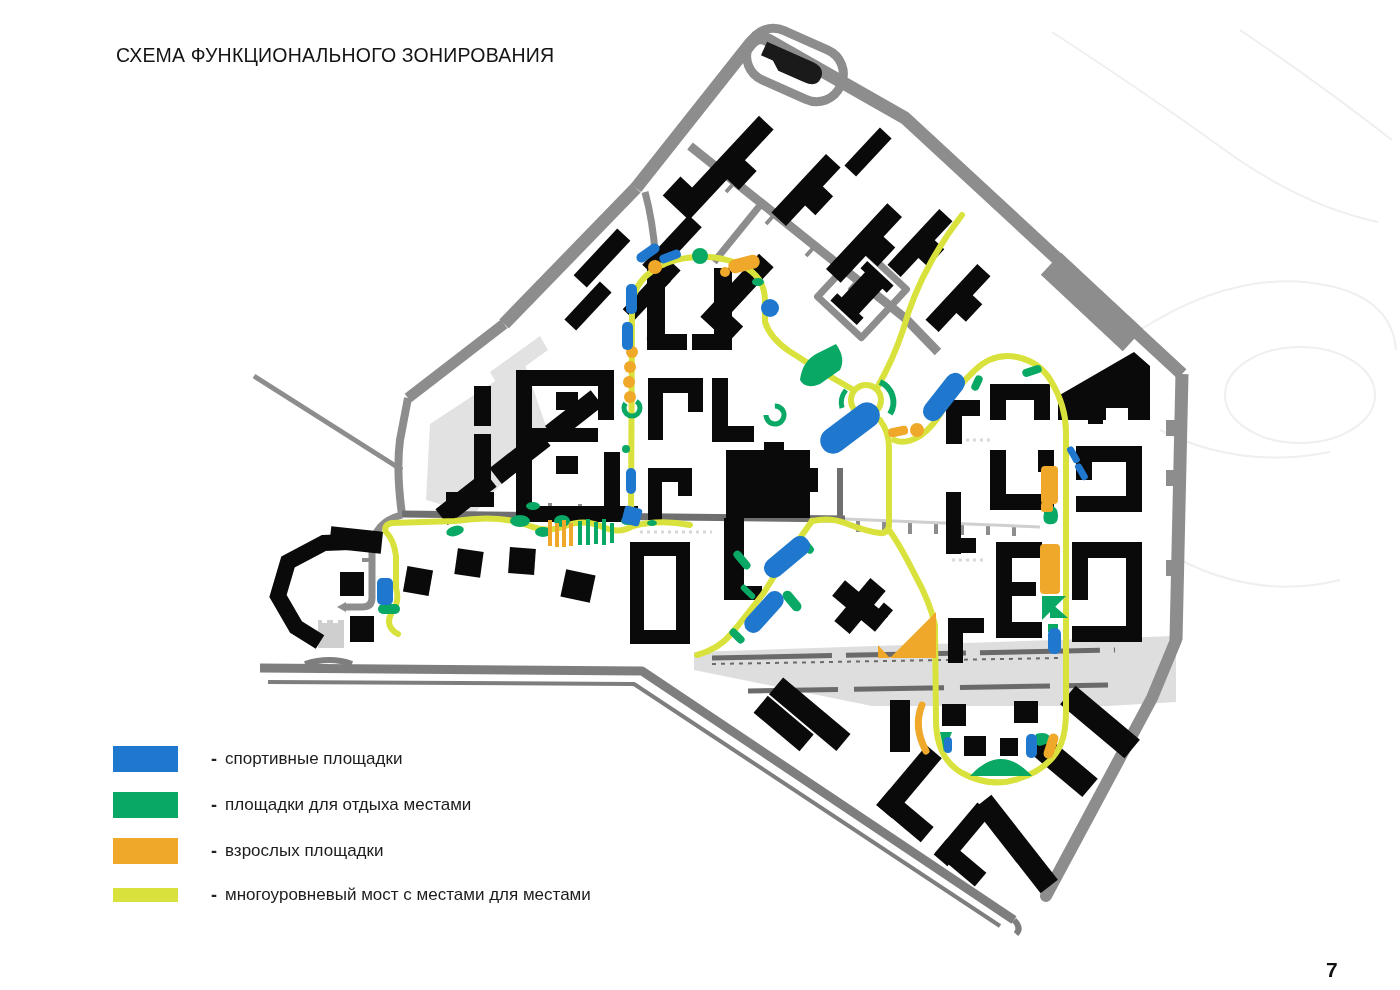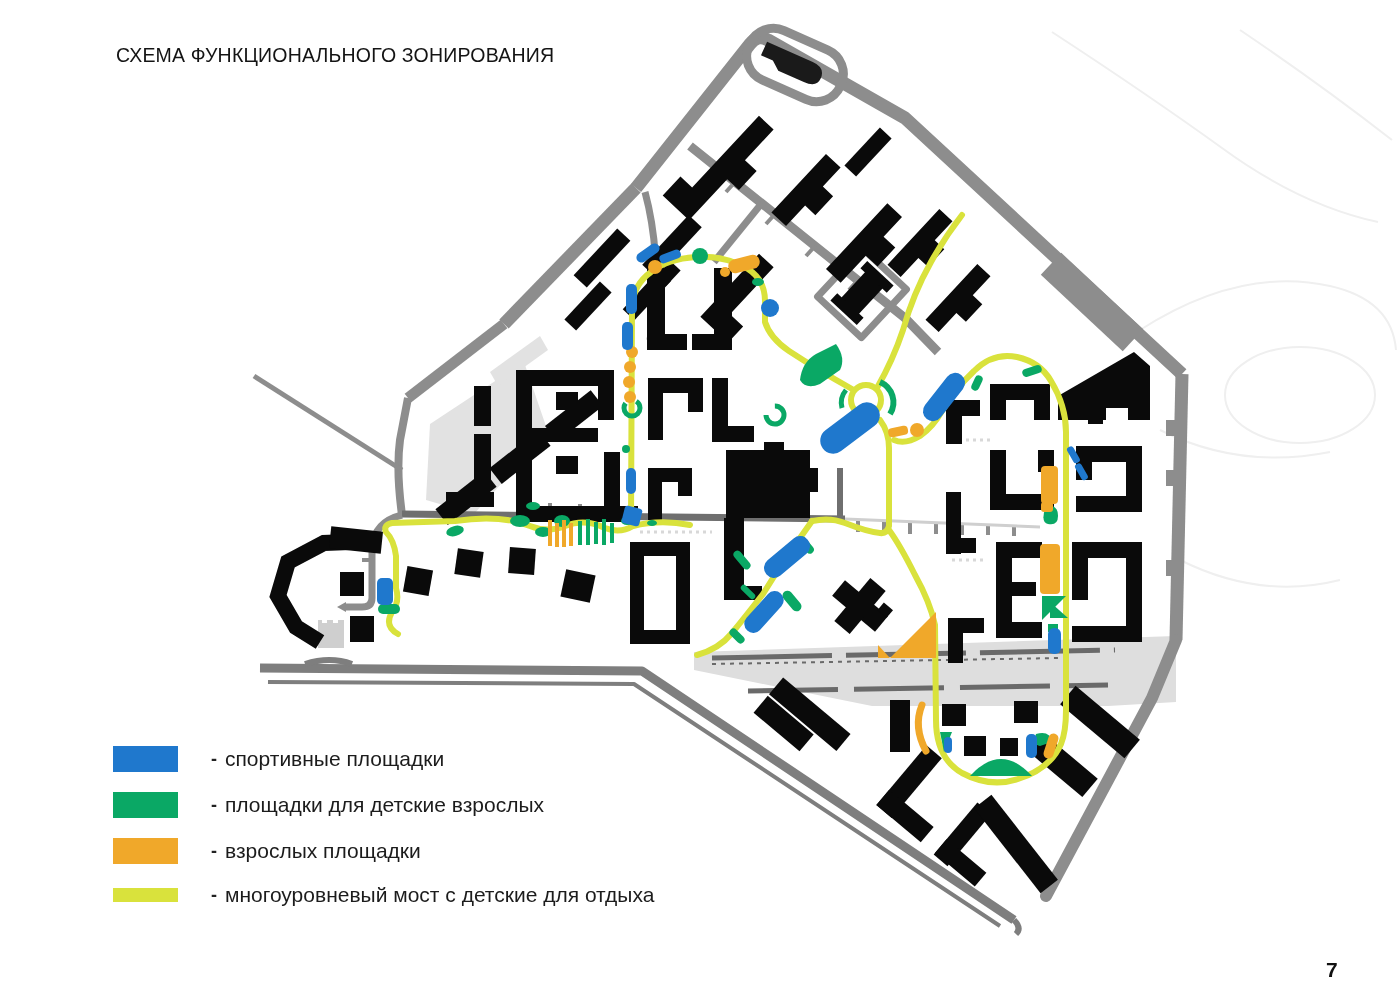--- a/index.html
+++ b/index.html
@@ -5,21 +5,21 @@
   html,body{margin:0;padding:0;background:#ffffff;}
   body{width:1400px;height:990px;position:relative;overflow:hidden;
        font-family:"Liberation Sans","DejaVu Sans",sans-serif;color:#1b1b1b;}
   .page-title{position:absolute;left:100px;top:44px;font-size:19.5px;font-weight:normal;
        letter-spacing:.2px;color:#141414;white-space:nowrap;margin-left:16px;}
   .map-wrap{position:absolute;left:0;top:0;width:1400px;height:990px;}
   .legend{position:absolute;left:113px;top:741px;width:520px;}
   .legend-row{position:absolute;left:0;display:flex;align-items:center;}
   .legend-row .swatch{display:block;flex:0 0 auto;}
   .legend-row .dash{width:22px;text-align:center;margin-left:24px;font-size:18px;font-weight:bold;color:#222;}
-  .legend-row .lbl{font-size:21px;color:#1c1c1c;white-space:nowrap;}
+  .legend-row .lbl{font-size:17px;color:#1c1c1c;white-space:nowrap;}
   .row-0{top:4px;}  .row-1{top:50px;}  .row-2{top:96px;}  .row-3{top:140px;}
   .page-num{position:absolute;left:1326px;top:958px;font-size:21px;font-weight:bold;color:#111;}
 </style>
 </head>
 <body>
 
 <div class="map-wrap">
 <svg width="1400" height="990" viewBox="0 0 1400 990" xmlns="http://www.w3.org/2000/svg">
 
   <g fill="none" stroke-width="2" stroke="#efefef">
@@ -414,31 +414,31 @@
         <rect x="0" y="1" width="65" height="26" fill="#1f78cd"></rect>
       </svg>
     <span class="dash">-</span>
     <span class="lbl">спортивные площадки</span>
   </div>
   <div class="legend-row row-1">
     <svg class="swatch" width="66" height="28">
         <rect x="0" y="1" width="65" height="26" fill="#0aa865"></rect>
       </svg>
     <span class="dash">-</span>
-    <span class="lbl">площадки для детские взрослых</span>
+    <span class="lbl">площадки для отдыха местами</span>
   </div>
   <div class="legend-row row-2">
     <svg class="swatch" width="66" height="28">
         <rect x="0" y="1" width="65" height="26" fill="#f0a82a"></rect>
       </svg>
     <span class="dash">-</span>
     <span class="lbl">взрослых площадки</span>
   </div>
   <div class="legend-row row-3">
     <svg class="swatch" width="66" height="28">
         <rect x="0" y="7" width="65" height="14" fill="#d9e23c"></rect>
       </svg>
     <span class="dash">-</span>
-    <span class="lbl">многоуровневый мост с детские для отдыха</span>
+    <span class="lbl">многоуровневый мост с местами для местами</span>
   </div>
 </div>
 
 <div class="page-num">7</div>
 
 </body></html>

